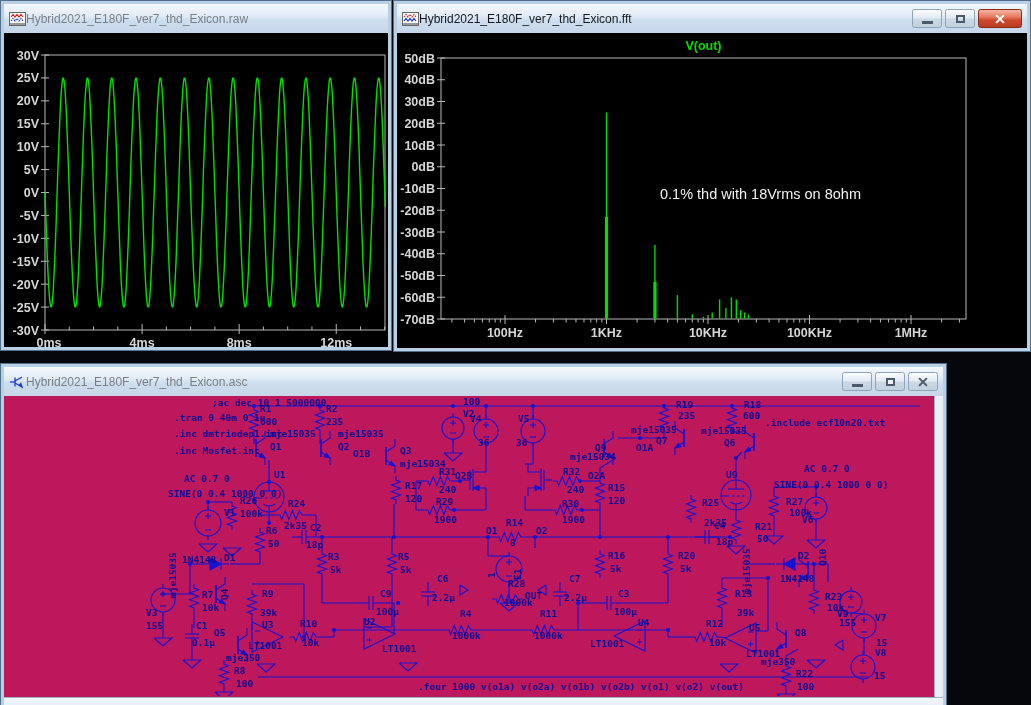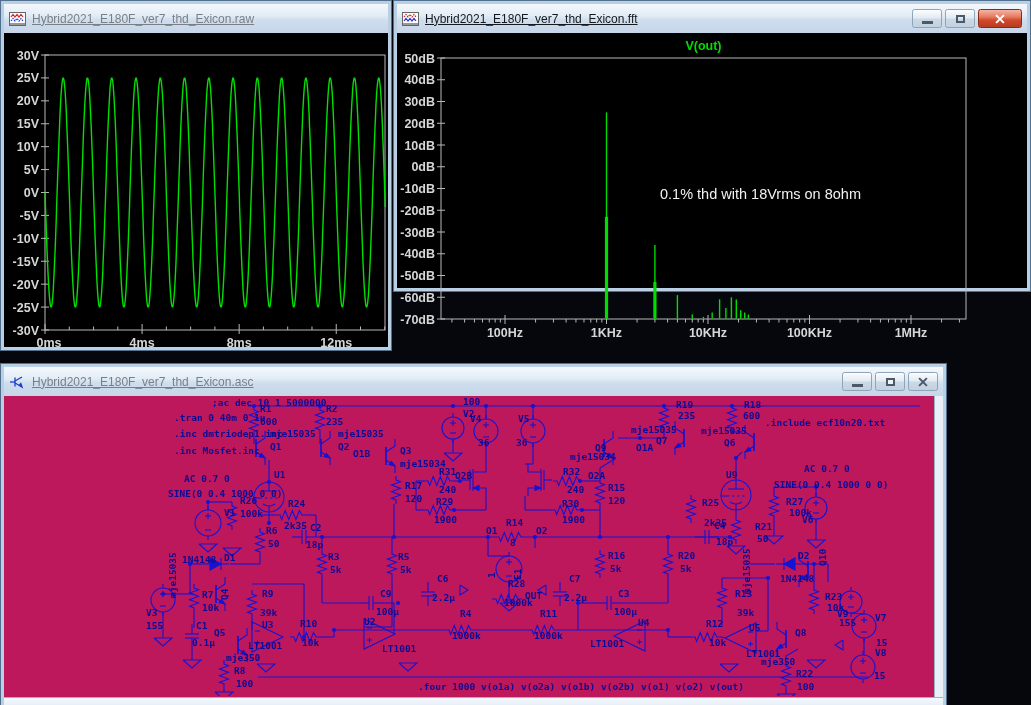--- a/index.html
+++ b/index.html
@@ -1,21 +1,21 @@
 <!DOCTYPE html>
 <html><head>
 <meta charset="utf-8">
 <style>
   html,body{margin:0;padding:0}
   body{width:1031px;height:705px;position:relative;background:#05070c;overflow:hidden;
        font-family:"Liberation Sans",sans-serif;}
   .window{position:absolute;background:#b9cfe4;border:1px solid #51708e;box-sizing:border-box;padding:3px;}
   .titlebar{height:29px;display:flex;align-items:center;padding:0 5px;box-sizing:border-box;
     background:linear-gradient(180deg,#f4f8fc 0%,#e2ecf6 40%,#cfdeee 55%,#c6d6e8 100%);}
-  .title-text{font-size:12px;margin-left:6px;white-space:nowrap;text-decoration:underline;}
+  .title-text{font-size:12px;white-space:nowrap;}
   .inactive .title-text{color:#7a7f86}
   .active .title-text{color:#15191e}
   .wicon{width:17px;height:14px;flex:0 0 auto}
   .btns{margin-left:auto;display:flex;gap:3px}
   .btn{height:19px;border:1px solid #8ea4b8;border-radius:2.5px;display:flex;align-items:center;
        justify-content:center;position:relative;box-sizing:border-box;
        background:linear-gradient(#fcfdfe,#e3ebf3 45%,#ccd9e5 55%,#c2d1df);}
   .btn.sm{width:30px}
   .btn.close-red{width:44px;border-color:#8e2a12;
        background:linear-gradient(#f5b3a3,#e67c63 40%,#cf4a2d 60%,#b63b20);}
@@ -98,21 +98,21 @@
           <line x1="332.24" y1="291" x2="332.24" y2="301" stroke="#b8b8b8"></line>
           <text x="332.24" y="314" text-anchor="middle" class="ax">12ms</text>
           <line x1="356.51" y1="293.5" x2="356.51" y2="297" stroke="#b8b8b8"></line>
           <line x1="380.78" y1="293.5" x2="380.78" y2="297" stroke="#b8b8b8"></line>
         </g>
         <path d="M41.0 159.5L41.5 173.9L42.0 188.0L42.5 201.7L42.9 214.7L43.4 226.9L43.9 237.9L44.4 247.8L44.9 256.2L45.4 263.2L45.9 268.5L46.3 272.1L46.8 273.9L47.3 273.9L47.8 272.1L48.3 268.5L48.8 263.2L49.3 256.2L49.7 247.8L50.2 237.9L50.7 226.9L51.2 214.7L51.7 201.7L52.2 188.0L52.6 173.9L53.1 159.5L53.6 145.1L54.1 131.0L54.6 117.3L55.1 104.3L55.6 92.1L56.0 81.1L56.5 71.2L57.0 62.8L57.5 55.8L58.0 50.5L58.5 46.9L59.0 45.1L59.4 45.1L59.9 46.9L60.4 50.5L60.9 55.8L61.4 62.8L61.9 71.2L62.4 81.1L62.8 92.1L63.3 104.3L63.8 117.3L64.3 131.0L64.8 145.1L65.3 159.5L65.8 173.9L66.2 188.0L66.7 201.7L67.2 214.7L67.7 226.9L68.2 237.9L68.7 247.8L69.2 256.2L69.6 263.2L70.1 268.5L70.6 272.1L71.1 273.9L71.6 273.9L72.1 272.1L72.6 268.5L73.0 263.2L73.5 256.2L74.0 247.8L74.5 237.9L75.0 226.9L75.5 214.7L75.9 201.7L76.4 188.0L76.9 173.9L77.4 159.5L77.9 145.1L78.4 131.0L78.9 117.3L79.3 104.3L79.8 92.1L80.3 81.1L80.8 71.2L81.3 62.8L81.8 55.8L82.3 50.5L82.7 46.9L83.2 45.1L83.7 45.1L84.2 46.9L84.7 50.5L85.2 55.8L85.7 62.8L86.1 71.2L86.6 81.1L87.1 92.1L87.6 104.3L88.1 117.3L88.6 131.0L89.1 145.1L89.5 159.5L90.0 173.9L90.5 188.0L91.0 201.7L91.5 214.7L92.0 226.9L92.5 237.9L92.9 247.8L93.4 256.2L93.9 263.2L94.4 268.5L94.9 272.1L95.4 273.9L95.9 273.9L96.3 272.1L96.8 268.5L97.3 263.2L97.8 256.2L98.3 247.8L98.8 237.9L99.2 226.9L99.7 214.7L100.2 201.7L100.7 188.0L101.2 173.9L101.7 159.5L102.2 145.1L102.6 131.0L103.1 117.3L103.6 104.3L104.1 92.1L104.6 81.1L105.1 71.2L105.6 62.8L106.0 55.8L106.5 50.5L107.0 46.9L107.5 45.1L108.0 45.1L108.5 46.9L109.0 50.5L109.4 55.8L109.9 62.8L110.4 71.2L110.9 81.1L111.4 92.1L111.9 104.3L112.4 117.3L112.8 131.0L113.3 145.1L113.8 159.5L114.3 173.9L114.8 188.0L115.3 201.7L115.8 214.7L116.2 226.9L116.7 237.9L117.2 247.8L117.7 256.2L118.2 263.2L118.7 268.5L119.1 272.1L119.6 273.9L120.1 273.9L120.6 272.1L121.1 268.5L121.6 263.2L122.1 256.2L122.5 247.8L123.0 237.9L123.5 226.9L124.0 214.7L124.5 201.7L125.0 188.0L125.5 173.9L125.9 159.5L126.4 145.1L126.9 131.0L127.4 117.3L127.9 104.3L128.4 92.1L128.9 81.1L129.3 71.2L129.8 62.8L130.3 55.8L130.8 50.5L131.3 46.9L131.8 45.1L132.3 45.1L132.7 46.9L133.2 50.5L133.7 55.8L134.2 62.8L134.7 71.2L135.2 81.1L135.7 92.1L136.1 104.3L136.6 117.3L137.1 131.0L137.6 145.1L138.1 159.5L138.6 173.9L139.1 188.0L139.5 201.7L140.0 214.7L140.5 226.9L141.0 237.9L141.5 247.8L142.0 256.2L142.4 263.2L142.9 268.5L143.4 272.1L143.9 273.9L144.4 273.9L144.9 272.1L145.4 268.5L145.8 263.2L146.3 256.2L146.8 247.8L147.3 237.9L147.8 226.9L148.3 214.7L148.8 201.7L149.2 188.0L149.7 173.9L150.2 159.5L150.7 145.1L151.2 131.0L151.7 117.3L152.2 104.3L152.6 92.1L153.1 81.1L153.6 71.2L154.1 62.8L154.6 55.8L155.1 50.5L155.6 46.9L156.0 45.1L156.5 45.1L157.0 46.9L157.5 50.5L158.0 55.8L158.5 62.8L159.0 71.2L159.4 81.1L159.9 92.1L160.4 104.3L160.9 117.3L161.4 131.0L161.9 145.1L162.3 159.5L162.8 173.9L163.3 188.0L163.8 201.7L164.3 214.7L164.8 226.9L165.3 237.9L165.7 247.8L166.2 256.2L166.7 263.2L167.2 268.5L167.7 272.1L168.2 273.9L168.7 273.9L169.1 272.1L169.6 268.5L170.1 263.2L170.6 256.2L171.1 247.8L171.6 237.9L172.1 226.9L172.5 214.7L173.0 201.7L173.5 188.0L174.0 173.9L174.5 159.5L175.0 145.1L175.5 131.0L175.9 117.3L176.4 104.3L176.9 92.1L177.4 81.1L177.9 71.2L178.4 62.8L178.9 55.8L179.3 50.5L179.8 46.9L180.3 45.1L180.8 45.1L181.3 46.9L181.8 50.5L182.3 55.8L182.7 62.8L183.2 71.2L183.7 81.1L184.2 92.1L184.7 104.3L185.2 117.3L185.6 131.0L186.1 145.1L186.6 159.5L187.1 173.9L187.6 188.0L188.1 201.7L188.6 214.7L189.0 226.9L189.5 237.9L190.0 247.8L190.5 256.2L191.0 263.2L191.5 268.5L192.0 272.1L192.4 273.9L192.9 273.9L193.4 272.1L193.9 268.5L194.4 263.2L194.9 256.2L195.4 247.8L195.8 237.9L196.3 226.9L196.8 214.7L197.3 201.7L197.8 188.0L198.3 173.9L198.8 159.5L199.2 145.1L199.7 131.0L200.2 117.3L200.7 104.3L201.2 92.1L201.7 81.1L202.2 71.2L202.6 62.8L203.1 55.8L203.6 50.5L204.1 46.9L204.6 45.1L205.1 45.1L205.6 46.9L206.0 50.5L206.5 55.8L207.0 62.8L207.5 71.2L208.0 81.1L208.5 92.1L208.9 104.3L209.4 117.3L209.9 131.0L210.4 145.1L210.9 159.5L211.4 173.9L211.9 188.0L212.3 201.7L212.8 214.7L213.3 226.9L213.8 237.9L214.3 247.8L214.8 256.2L215.3 263.2L215.7 268.5L216.2 272.1L216.7 273.9L217.2 273.9L217.7 272.1L218.2 268.5L218.7 263.2L219.1 256.2L219.6 247.8L220.1 237.9L220.6 226.9L221.1 214.7L221.6 201.7L222.1 188.0L222.5 173.9L223.0 159.5L223.5 145.1L224.0 131.0L224.5 117.3L225.0 104.3L225.5 92.1L225.9 81.1L226.4 71.2L226.9 62.8L227.4 55.8L227.9 50.5L228.4 46.9L228.8 45.1L229.3 45.1L229.8 46.9L230.3 50.5L230.8 55.8L231.3 62.8L231.8 71.2L232.2 81.1L232.7 92.1L233.2 104.3L233.7 117.3L234.2 131.0L234.7 145.1L235.2 159.5L235.6 173.9L236.1 188.0L236.6 201.7L237.1 214.7L237.6 226.9L238.1 237.9L238.6 247.8L239.0 256.2L239.5 263.2L240.0 268.5L240.5 272.1L241.0 273.9L241.5 273.9L242.0 272.1L242.4 268.5L242.9 263.2L243.4 256.2L243.9 247.8L244.4 237.9L244.9 226.9L245.4 214.7L245.8 201.7L246.3 188.0L246.8 173.9L247.3 159.5L247.8 145.1L248.3 131.0L248.8 117.3L249.2 104.3L249.7 92.1L250.2 81.1L250.7 71.2L251.2 62.8L251.7 55.8L252.1 50.5L252.6 46.9L253.1 45.1L253.6 45.1L254.1 46.9L254.6 50.5L255.1 55.8L255.5 62.8L256.0 71.2L256.5 81.1L257.0 92.1L257.5 104.3L258.0 117.3L258.5 131.0L258.9 145.1L259.4 159.5L259.9 173.9L260.4 188.0L260.9 201.7L261.4 214.7L261.9 226.9L262.3 237.9L262.8 247.8L263.3 256.2L263.8 263.2L264.3 268.5L264.8 272.1L265.3 273.9L265.7 273.9L266.2 272.1L266.7 268.5L267.2 263.2L267.7 256.2L268.2 247.8L268.7 237.9L269.1 226.9L269.6 214.7L270.1 201.7L270.6 188.0L271.1 173.9L271.6 159.5L272.1 145.1L272.5 131.0L273.0 117.3L273.5 104.3L274.0 92.1L274.5 81.1L275.0 71.2L275.4 62.8L275.9 55.8L276.4 50.5L276.9 46.9L277.4 45.1L277.9 45.1L278.4 46.9L278.8 50.5L279.3 55.8L279.8 62.8L280.3 71.2L280.8 81.1L281.3 92.1L281.8 104.3L282.2 117.3L282.7 131.0L283.2 145.1L283.7 159.5L284.2 173.9L284.7 188.0L285.2 201.7L285.6 214.7L286.1 226.9L286.6 237.9L287.1 247.8L287.6 256.2L288.1 263.2L288.6 268.5L289.0 272.1L289.5 273.9L290.0 273.9L290.5 272.1L291.0 268.5L291.5 263.2L292.0 256.2L292.4 247.8L292.9 237.9L293.4 226.9L293.9 214.7L294.4 201.7L294.9 188.0L295.3 173.9L295.8 159.5L296.3 145.1L296.8 131.0L297.3 117.3L297.8 104.3L298.3 92.1L298.7 81.1L299.2 71.2L299.7 62.8L300.2 55.8L300.7 50.5L301.2 46.9L301.7 45.1L302.1 45.1L302.6 46.9L303.1 50.5L303.6 55.8L304.1 62.8L304.6 71.2L305.1 81.1L305.5 92.1L306.0 104.3L306.5 117.3L307.0 131.0L307.5 145.1L308.0 159.5L308.5 173.9L308.9 188.0L309.4 201.7L309.9 214.7L310.4 226.9L310.9 237.9L311.4 247.8L311.9 256.2L312.3 263.2L312.8 268.5L313.3 272.1L313.8 273.9L314.3 273.9L314.8 272.1L315.3 268.5L315.7 263.2L316.2 256.2L316.7 247.8L317.2 237.9L317.7 226.9L318.2 214.7L318.6 201.7L319.1 188.0L319.6 173.9L320.1 159.5L320.6 145.1L321.1 131.0L321.6 117.3L322.0 104.3L322.5 92.1L323.0 81.1L323.5 71.2L324.0 62.8L324.5 55.8L325.0 50.5L325.4 46.9L325.9 45.1L326.4 45.1L326.9 46.9L327.4 50.5L327.9 55.8L328.4 62.8L328.8 71.2L329.3 81.1L329.8 92.1L330.3 104.3L330.8 117.3L331.3 131.0L331.8 145.1L332.2 159.5L332.7 173.9L333.2 188.0L333.7 201.7L334.2 214.7L334.7 226.9L335.2 237.9L335.6 247.8L336.1 256.2L336.6 263.2L337.1 268.5L337.6 272.1L338.1 273.9L338.6 273.9L339.0 272.1L339.5 268.5L340.0 263.2L340.5 256.2L341.0 247.8L341.5 237.9L341.9 226.9L342.4 214.7L342.9 201.7L343.4 188.0L343.9 173.9L344.4 159.5L344.9 145.1L345.3 131.0L345.8 117.3L346.3 104.3L346.8 92.1L347.3 81.1L347.8 71.2L348.3 62.8L348.7 55.8L349.2 50.5L349.7 46.9L350.2 45.1L350.7 45.1L351.2 46.9L351.7 50.5L352.1 55.8L352.6 62.8L353.1 71.2L353.6 81.1L354.1 92.1L354.6 104.3L355.1 117.3L355.5 131.0L356.0 145.1L356.5 159.5L357.0 173.9L357.5 188.0L358.0 201.7L358.5 214.7L358.9 226.9L359.4 237.9L359.9 247.8L360.4 256.2L360.9 263.2L361.4 268.5L361.8 272.1L362.3 273.9L362.8 273.9L363.3 272.1L363.8 268.5L364.3 263.2L364.8 256.2L365.2 247.8L365.7 237.9L366.2 226.9L366.7 214.7L367.2 201.7L367.7 188.0L368.2 173.9L368.6 159.5L369.1 145.1L369.6 131.0L370.1 117.3L370.6 104.3L371.1 92.1L371.6 81.1L372.0 71.2L372.5 62.8L373.0 55.8L373.5 50.5L374.0 46.9L374.5 45.1L375.0 45.1L375.4 46.9L375.9 50.5L376.4 55.8L376.9 62.8L377.4 71.2L377.9 81.1L378.4 92.1L378.8 104.3L379.3 117.3L379.8 131.0L380.3 145.1L380.8 159.5L381.3 173.9" fill="none" stroke="#00e000" stroke-width="1.4"></path>
       </svg>
   </div>
 </div>
 
-<div class="window active" style="left:393px;top:0;width:638px;height:292px">
+<div class="window active" style="left:393px;top:0;width:638px;height:352px">
   <div class="titlebar">
     <svg class="wicon" viewBox="0 0 17 14">
       <rect x="0.5" y="0.5" width="16" height="13" fill="#fdfdfd" stroke="#666"></rect>
       <polyline points="2,5 4,2.5 6,5 8,2.5 10,5 12,2.5 14,5" fill="none" stroke="#cc2222" stroke-width="1.2" stroke-dasharray="1.5,1"></polyline>
       <polyline points="2,9 4,6.5 6,9 8,6.5 10,9 12,6.5 14,9" fill="none" stroke="#2233cc" stroke-width="1.2"></polyline>
       <line x1="1" y1="12" x2="16" y2="12" stroke="#333"></line>
     </svg>
     <span class="title-text">Hybrid2021_E180F_ver7_thd_Exicon.fft</span>
     <div class="btns">
       <div class="btn sm">

